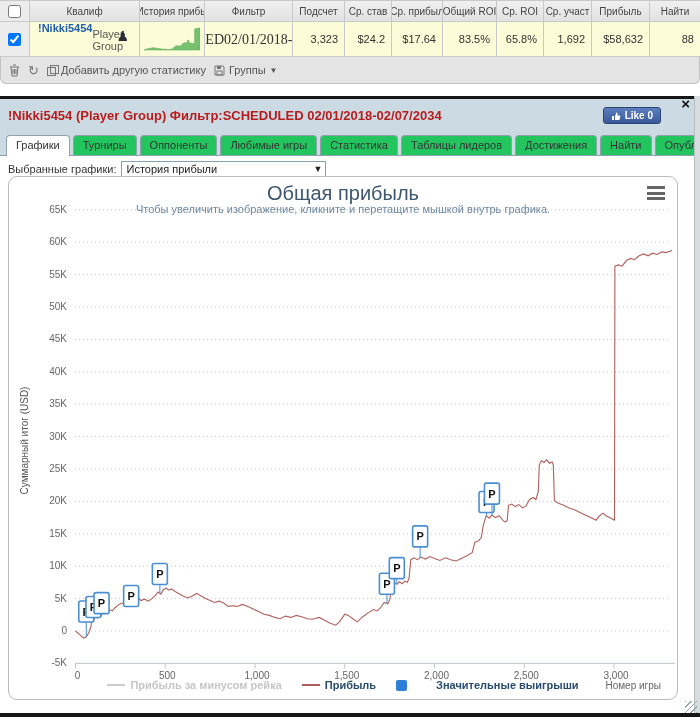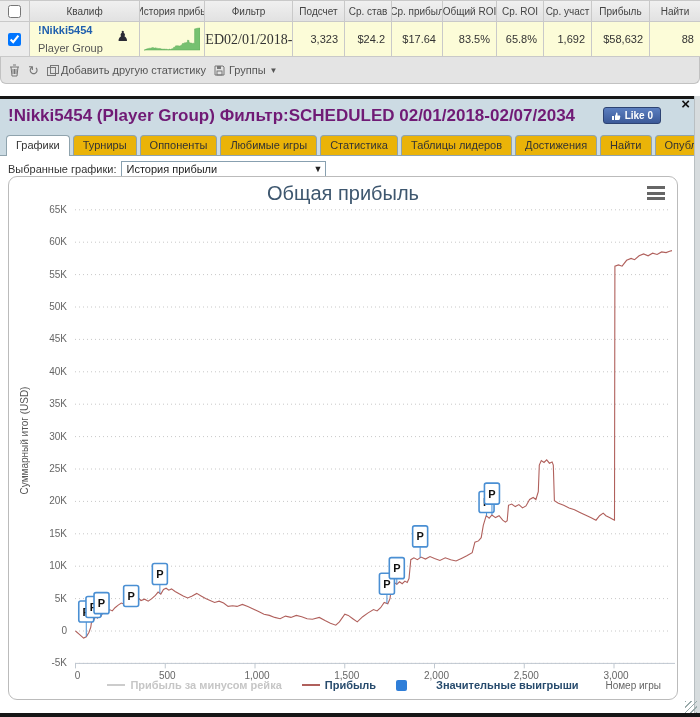--- a/index.html
+++ b/index.html
@@ -9,45 +9,45 @@
   
   .tbl { position:absolute; left:0; top:0; width:700px; font-size:11px; color:#333; }
   .trow { display:flex; width:700px; }
   .cell { border-right:1px solid #c9c9c9; border-bottom:1px solid #c9c9c9; display:flex; align-items:center; justify-content:center; overflow:hidden; }
   .hrow .cell { background:linear-gradient(#f0f0f0,#e2e2e2); height:22px; font-size:10px; color:#444; border-top:1px solid #c9c9c9; white-space:nowrap; }
   .drow .cell { background:#fcfcd8; height:35px; }
   .c0{width:30px}.c1{width:110px}.c2{width:65px}.c3{width:88px}.c4{width:52px}.c5{width:47px}
   .c6{width:51px}.c7{width:54px}.c8{width:47px}.c9{width:48px}.c10{width:58px}.c11{width:50px; border-right:none}
   .cell.c0 { background:#ececec; }
   .num { justify-content:flex-end; padding-right:6px; }
-  .playercell { flex-direction:column; align-items:flex-start; padding-left:8px; justify-content:center; position:relative; }
+  .playercell { align-items:flex-start; padding-left:8px; justify-content:center; position:relative; }
   .pname { color:#1f5fae; font-weight:bold; font-size:11px; }
   .ptype { color:#555; font-size:11px; margin-top:6px; }
   .picon { position:absolute; right:10px; top:6px; font-size:14px; color:#2a2a35; }
   .filtercell { flex-direction:row; font-size:14px; line-height:11px; color:#333;font-family:Liberation Serif, serif; }
   .toolbar { display:flex; align-items:center; height:27px; background:#e4e4e4; border:1px solid #c2c2c2; border-top:none;
              border-radius:0 0 6px 6px; color:#555; font-size:11px; gap:8px; padding-left:8px; }
   .tool { display:flex; align-items:center; gap:4px; cursor:pointer; }
   .icon-copy { position:relative; width:10px; height:10px; }
   .icon-copy:before { content:""; position:absolute; left:0; top:2px; width:7px; height:7px; border:1px solid #777; background:#e4e4e4; }
   .icon-copy:after  { content:""; position:absolute; left:3px; top:0; width:7px; height:7px; border:1px solid #777; }
   .refresh { font-size:13px; color:#777; }
   .caret { font-size:8px; color:#555; }
 
   
   .popup { position:absolute; left:0; top:96px; width:694px; }
   .popup-topline { height:3px; background:#161616; }
   .popup-head { background:#ccdbe3; border-bottom:1px solid #8fa3ad; position:relative; }
   .phead-row { display:flex; align-items:center; height:33px; padding:0 8px; }
-  .ptitle { font-size:17px; font-weight:bold; color:#701a75; flex:1; white-space:nowrap; }
+  .ptitle { font-size:13px; font-weight:bold; color:#b91c1c; flex:1; white-space:nowrap; }
   .like-btn { display:flex; align-items:center; gap:4px; background:linear-gradient(#5c7fc0,#3b5998); color:#fff;
               font-size:10px; font-weight:bold; border:1px solid #2d4373; border-radius:3px; padding:2px 7px; cursor:pointer; margin-right:25px; }
   .close-x { position:absolute; right:4px; top:-2px; font-size:15px; font-weight:bold; color:#111; cursor:pointer; line-height:14px; }
   .tabs { display:flex; gap:3px; padding:0 0 0 6px; align-items:flex-end; height:23px; }
-  .tab { background:#eab308; border:1px solid #8fa3ad; border-bottom:none; border-radius:4px 4px 0 0;
+  .tab { background:#22c55e; border:1px solid #8fa3ad; border-bottom:none; border-radius:4px 4px 0 0;
          font-size:11px; color:#333; padding:3px 9px 4px; cursor:pointer; white-space:nowrap; }
   .tab.active { background:#fff; font-weight:normal; position:relative; top:1px; padding-bottom:5px; }
 
   .select-row { display:flex; align-items:center; gap:5px; margin:4px 0 0 8px; font-size:11px; color:#333; height:18px; }
   .gselect { width:205px; height:17px; border:1px solid #88a0b0; background:#fff; display:flex; align-items:center;
              font-size:11px; color:#222; padding-left:4px; position:relative; cursor:pointer; }
   .gselect .arr { position:absolute; right:3px; top:2px; font-size:9px; color:#222; }
 
   
   .chart-panel { position:absolute; left:8px; top:176px; width:670px; height:524px; background:#fff;
@@ -177,20 +177,21 @@
       <span>Выбранные графики:</span>
       <span class="gselect">
         <span>История прибыли</span>
         <span class="arr">▼</span>
       </span>
     </div>
   </div>
 
   <div class="chart-panel">
     <div class="chart-title">Общая прибыль</div>
+    <div class="chart-subtitle">Чтобы увеличить изображение, кликните и перетащите мышкой внутрь графика.</div>
     <div class="burger">
         <div></div>
         <div></div>
         <div></div>
       </div>
     <div class="yaxis-title">Суммарный итог (USD)</div>
     <svg id="chart-svg" width="668" height="522" viewBox="0 0 668 522">
         <line x1="66" y1="486.4" x2="662" y2="486.4" stroke="#c8c8c8" stroke-width="1" stroke-dasharray="1,3"></line>
         <text x="58" y="489.4" text-anchor="end" font-size="10" fill="#666">-5K</text>
         <line x1="66" y1="454" x2="662" y2="454" stroke="#c8c8c8" stroke-width="1" stroke-dasharray="1,3"></line>

